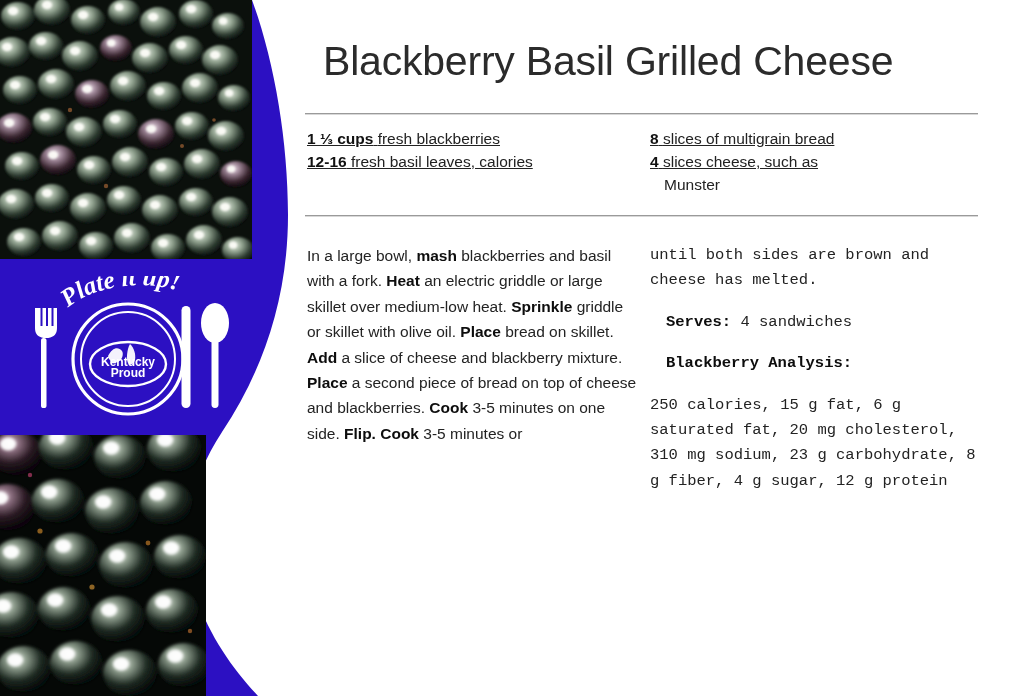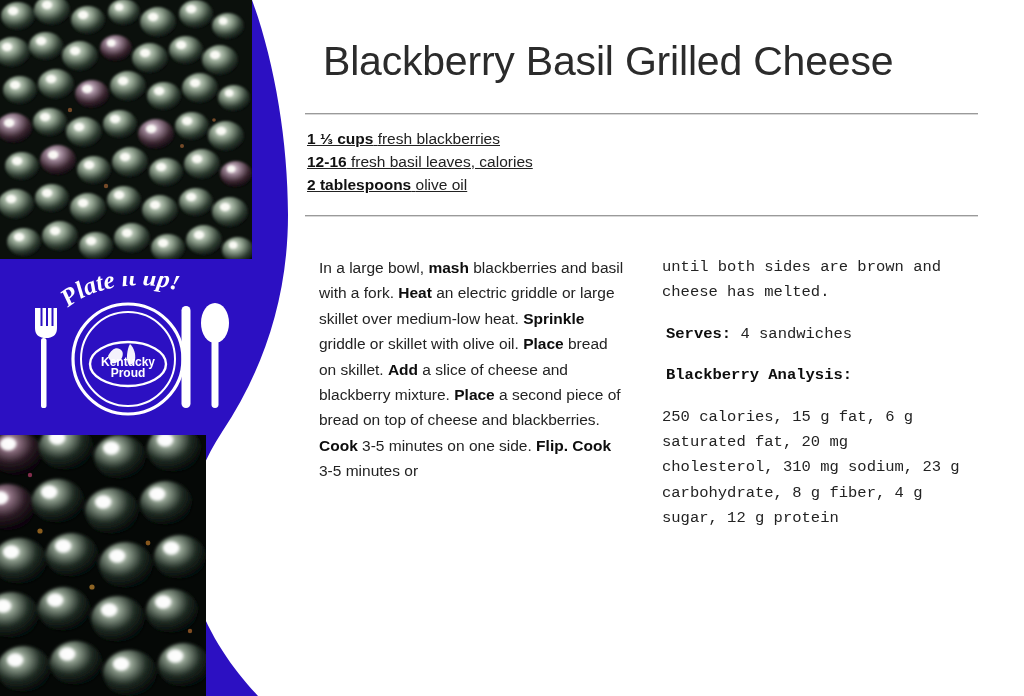--- a/index.html
+++ b/index.html
@@ -118,21 +118,21 @@
     padding-left: 14px;
   }
 
   #body-left  { top: 243px; }
   #body-right { top: 243px; font-family: Liberation Mono, monospace; }
 
   .body-para {
     font-size: 15.5px;
     line-height: 25.4px;
     color: #232323;
-    margin: 12px;
+    margin: 0;
     text-align: left;
   }
   .body-para b { font-weight: 700; color: #0d0d0d; }
 
   .spaced { margin-top: 19px; }
   .heading-line { font-size: 15.5px; line-height: 25.4px; color: #232323; margin: 16px; }
   .heading-line b { font-weight: 700; color: #0d0d0d; }
 </style>
 </head>
 <body>
@@ -423,26 +423,33 @@
 
     <div class="col-left" id="ing-left">
       <div class="ing-line">
         <b>1 ⅓ cups</b>
         <span>fresh blackberries</span>
       </div>
       <div class="ing-line">
         <b>12-16</b>
         <span>fresh basil leaves, calories</span>
       </div>
+    </div>
+
+    <div class="col-right" id="ing-right">
       <div class="ing-line">
-        <b>2 tablespoons</b>
-        <span>olive oil</span>
+        <b>8</b>
+        <span>slices of multigrain bread</span>
       </div>
-    </div>
-
+      <div class="ing-line">
+        <b>4</b>
+        <span>slices cheese, such as</span>
+      </div>
+      <div class="ing-cont">Munster</div>
+    </div>
 
     <div class="rule" id="rule-bottom"></div>
 
     <div class="col-left" id="body-left">
       <p class="body-para" id="instructions-rich"><span>In a large bowl, </span><b>mash</b><span> blackberries and basil with a fork. </span><b>Heat</b><span> an electric griddle or large skillet over medium-low heat. </span><b>Sprinkle</b><span> griddle or skillet with olive oil. </span><b>Place</b><span> bread on skillet. </span><b>Add</b><span> a slice of cheese and blackberry mixture. </span><b>Place</b><span> a second piece of bread on top of cheese and blackberries. </span><b>Cook</b><span> 3-5 minutes on one side. </span><b>Flip.</b><span> </span><b>Cook</b><span> 3-5 minutes or</span></p>
     </div>
 
     <div class="col-right" id="body-right">
       <p class="body-para">until both sides are brown and cheese has melted.</p>
 

